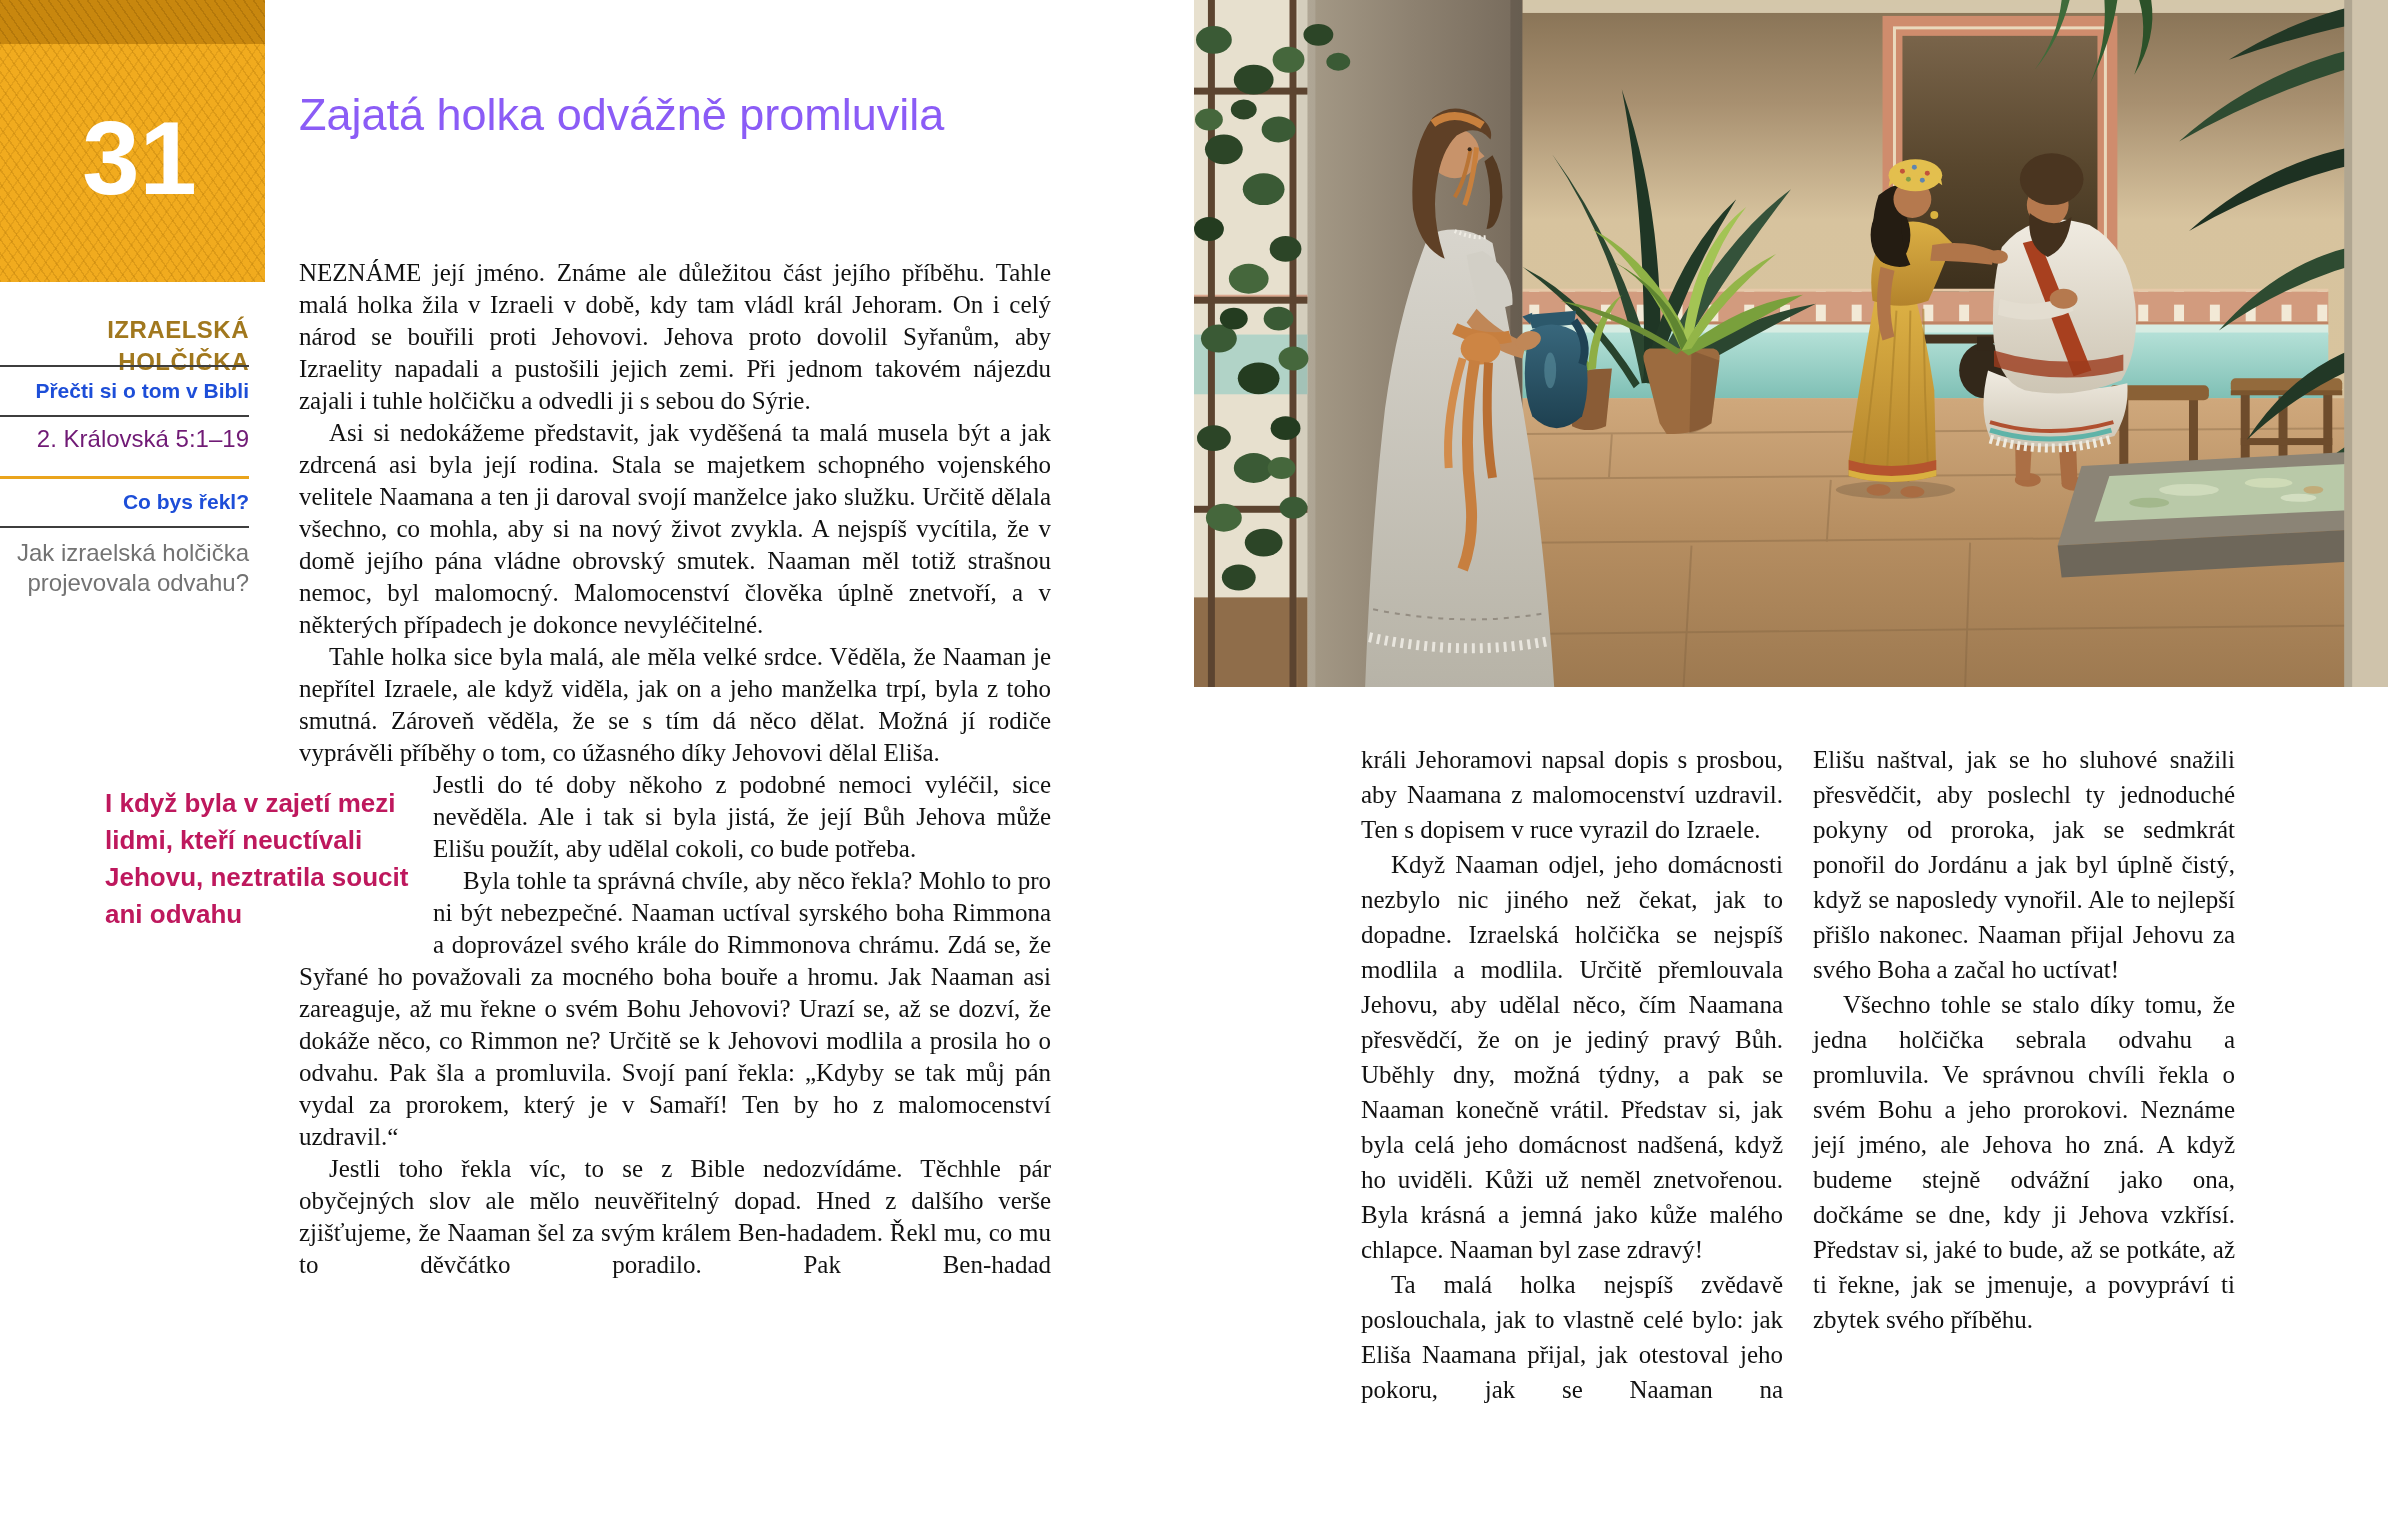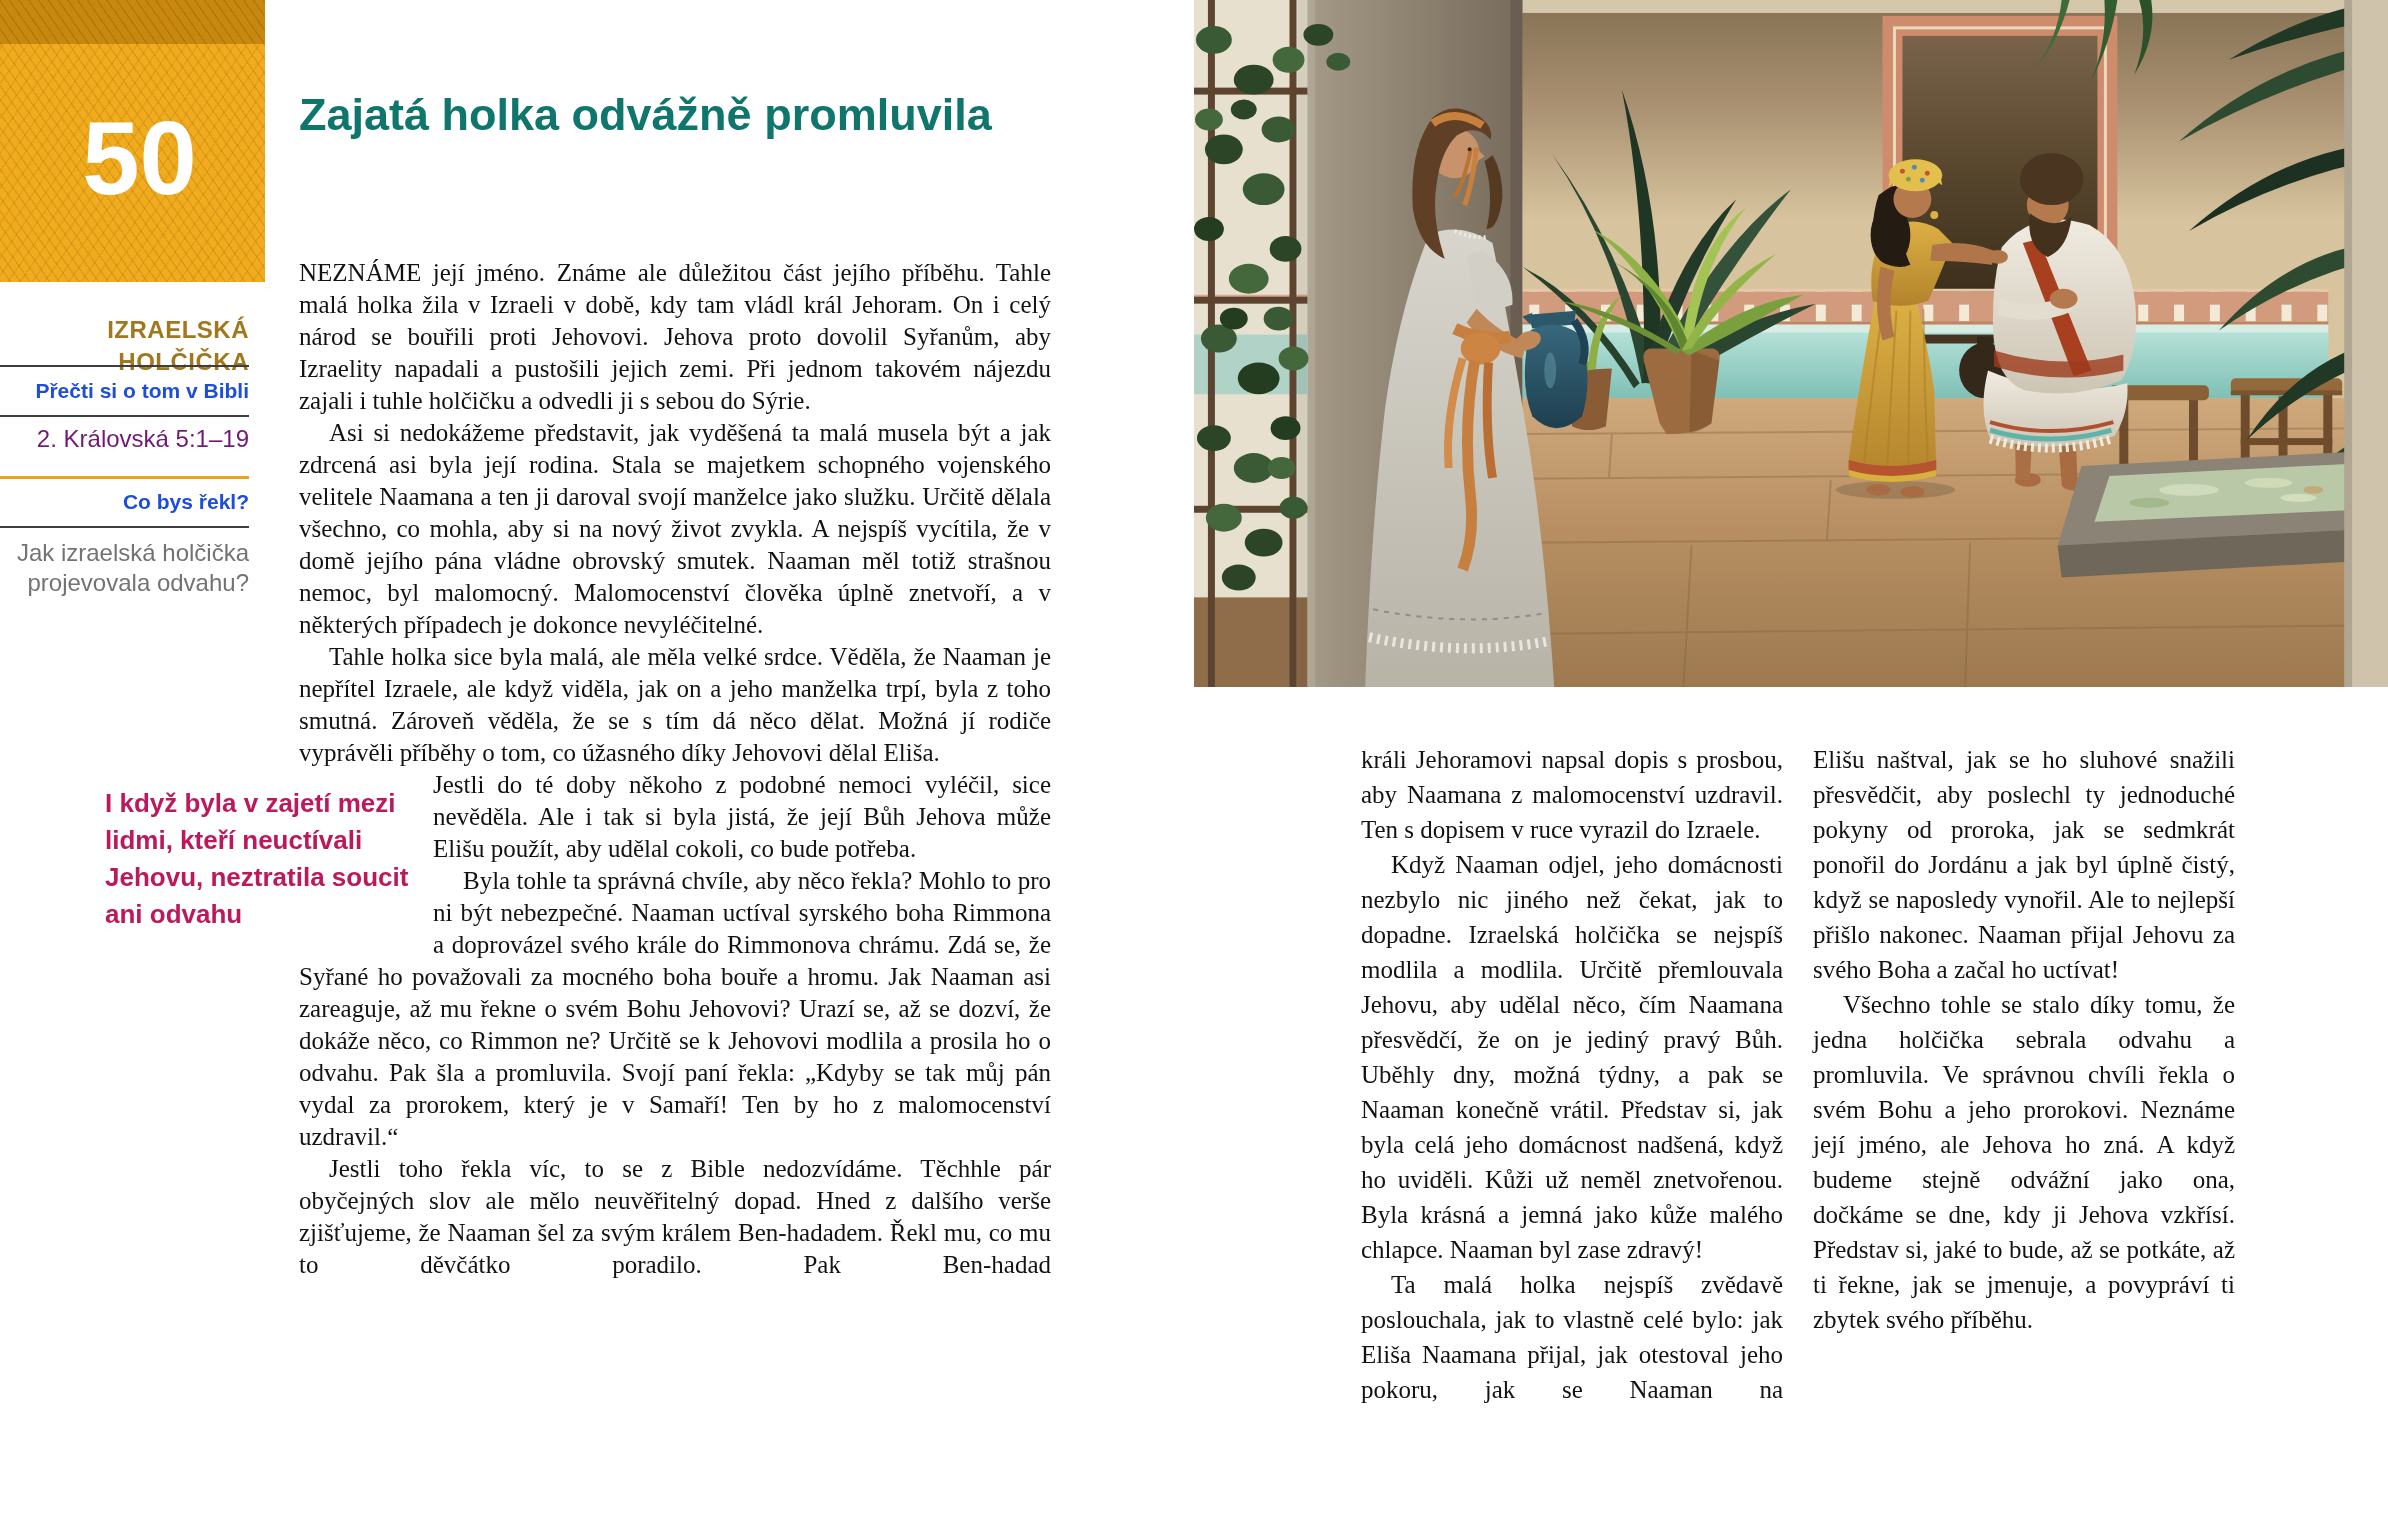--- a/index.html
+++ b/index.html
@@ -33,21 +33,21 @@
   .sb-script  { top:425px; font-size:24px; color:#701a75; }
   .sb-cobys   { top:490px; }
   .sb-quest   { top:538px; font-size:24px; color:#737373; line-height:1.25; }
   .rule { position:absolute; left:0; width:249px; height:2px; background:#3e3e3e; }
   .rule-gold { height:3px; background:#eaa41c; }
   .r1{top:365px;} .r2{top:415px;} .r3{top:476px;} .r4{top:526px;}
 
   
   .title{
     position:absolute; left:299px; top:88px; width:756px;
-    font-size:45px; font-weight:bold; color:#0f766e; line-height:1.2;
+    font-size:45px; font-weight:normal; color:#8b5cf6; line-height:1.2;
   }
   .col1 { position:absolute; left:299px; top:257px; width:752px; }
   .bodytext p{
     font-family:"Liberation Serif", serif; font-size:25px; line-height:32px;
     color:#121212; text-align:justify;
   }
   .bodytext p.ind { text-indent:30px; }
   .cols-bottom p { line-height:35px; }
   .cont { text-align-last:justify; }
   .quote-float{
@@ -64,21 +64,21 @@
   
   .illu-wrap { position:absolute; left:1194px; top:0; width:1194px; height:687px; }
 </style>
 </head>
 <body>
 
 <div class="page">
 
   <div class="chapter-box">
     <div class="topstrip"></div>
-    <div class="chapter-num">50</div>
+    <div class="chapter-num">31</div>
   </div>
 
   <div class="sidebar">
     <div class="sb sb-subject">IZRAELSKÁ HOLČIČKA</div>
     <div class="rule r1"></div>
     <div class="sb sb-label sb-precti">Přečti si o tom v Bibli</div>
     <div class="rule r2"></div>
     <div class="sb sb-script">2. Královská 5:1–19</div>
     <div class="rule rule-gold r3"></div>
     <div class="sb sb-label sb-cobys">Co bys řekl?</div>

